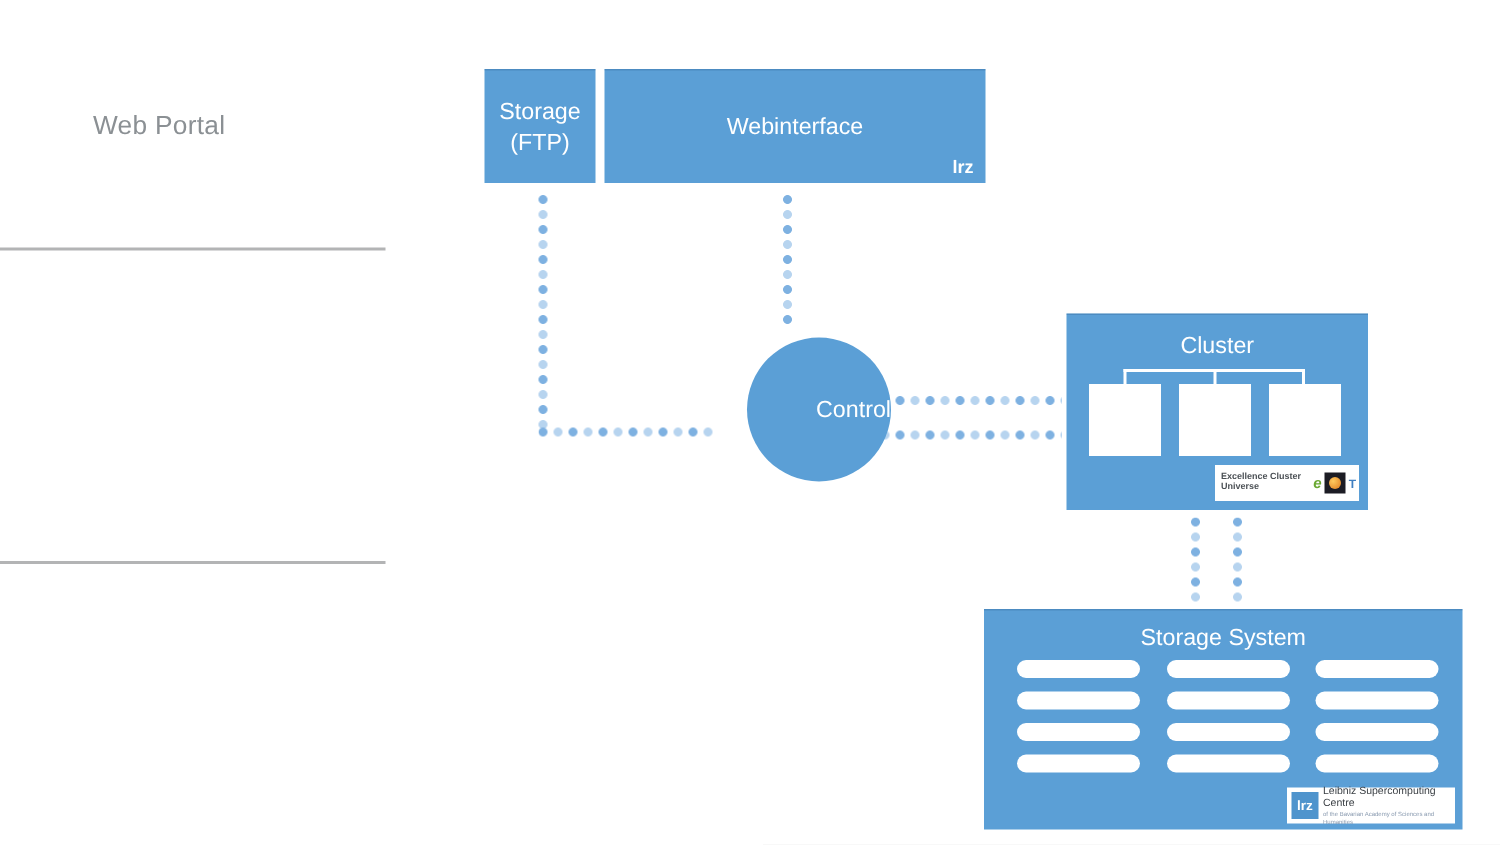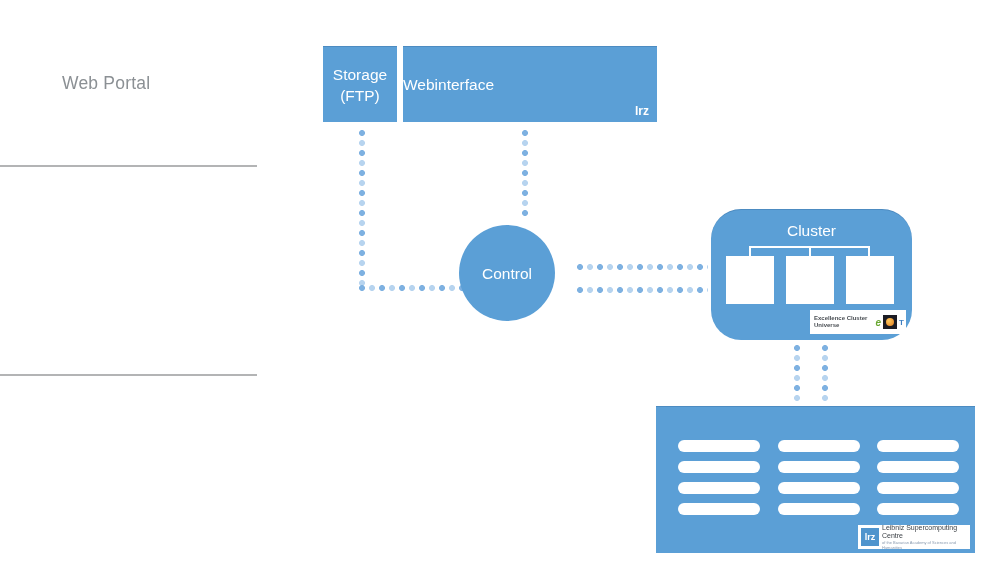--- a/index.html
+++ b/index.html
@@ -36,32 +36,32 @@
   .node-title {
     color: #ffffff;
     font-size: 15.5px;
     text-align: center;
     white-space: pre-line;
     line-height: 21px;
   }
   .result-box { left: 323px; top: 46px; width: 74px; height: 76px;
     display: flex; align-items: center; justify-content: center; }
   .web-box { left: 403px; top: 46px; width: 254px; height: 76px;
-    display: flex; align-items: center; justify-content: flex-start; }
+    display: flex; align-items: center; justify-content: center; }
   .web-lrz {
     position: absolute; right: 8px; bottom: 4px;
     font-weight: bold; font-size: 12px; color: #fff;
   }
   .control-circle {
-    left: 459px; top: 225px; width: 96px; height: 96px;
+    left: 498px; top: 225px; width: 96px; height: 96px;
     border-radius: 50%;
     border-top: none;
-    display: flex; align-items: center; justify-content: center;
-  }
-  .cluster-box { left: 711px; top: 209px; width: 201px; height: 131px; border-radius: 30px; }
+    display: flex; align-items: center; justify-content: flex-end;
+  }
+  .cluster-box { left: 711px; top: 209px; width: 201px; height: 131px; }
   .cluster-box .node-title { margin-top: 10px; }
   .bracket-h { position: absolute; left: 38px; top: 36px; width: 121px; height: 2px; background: #fff; }
   .bracket-stub { position: absolute; top: 36px; width: 2px; height: 11px; background: #fff; }
   .stub-l { left: 38px; } .stub-m { left: 98px; } .stub-r { left: 157px; }
   .cluster-nodes {
     position: absolute; left: 15px; top: 46px; width: 180px;
     display: flex; gap: 12px;
   }
   .cluster-square { width: 48px; height: 48px; background: #ffffff; }
   
@@ -177,20 +177,21 @@
       </div>
     <div class="exc-badge">
       <div class="exc-text">Excellence Cluster Universe</div>
       <div class="exc-e">e</div>
       <div class="exc-logo"></div>
       <div class="exc-t">T</div>
     </div>
   </div>
 
   <div class="node storage-box">
+    <div class="node-title">Storage System</div>
     <div class="pill-grid">
         <div class="pill"></div>
         <div class="pill"></div>
         <div class="pill"></div>
         <div class="pill"></div>
         <div class="pill"></div>
         <div class="pill"></div>
         <div class="pill"></div>
         <div class="pill"></div>
         <div class="pill"></div>

